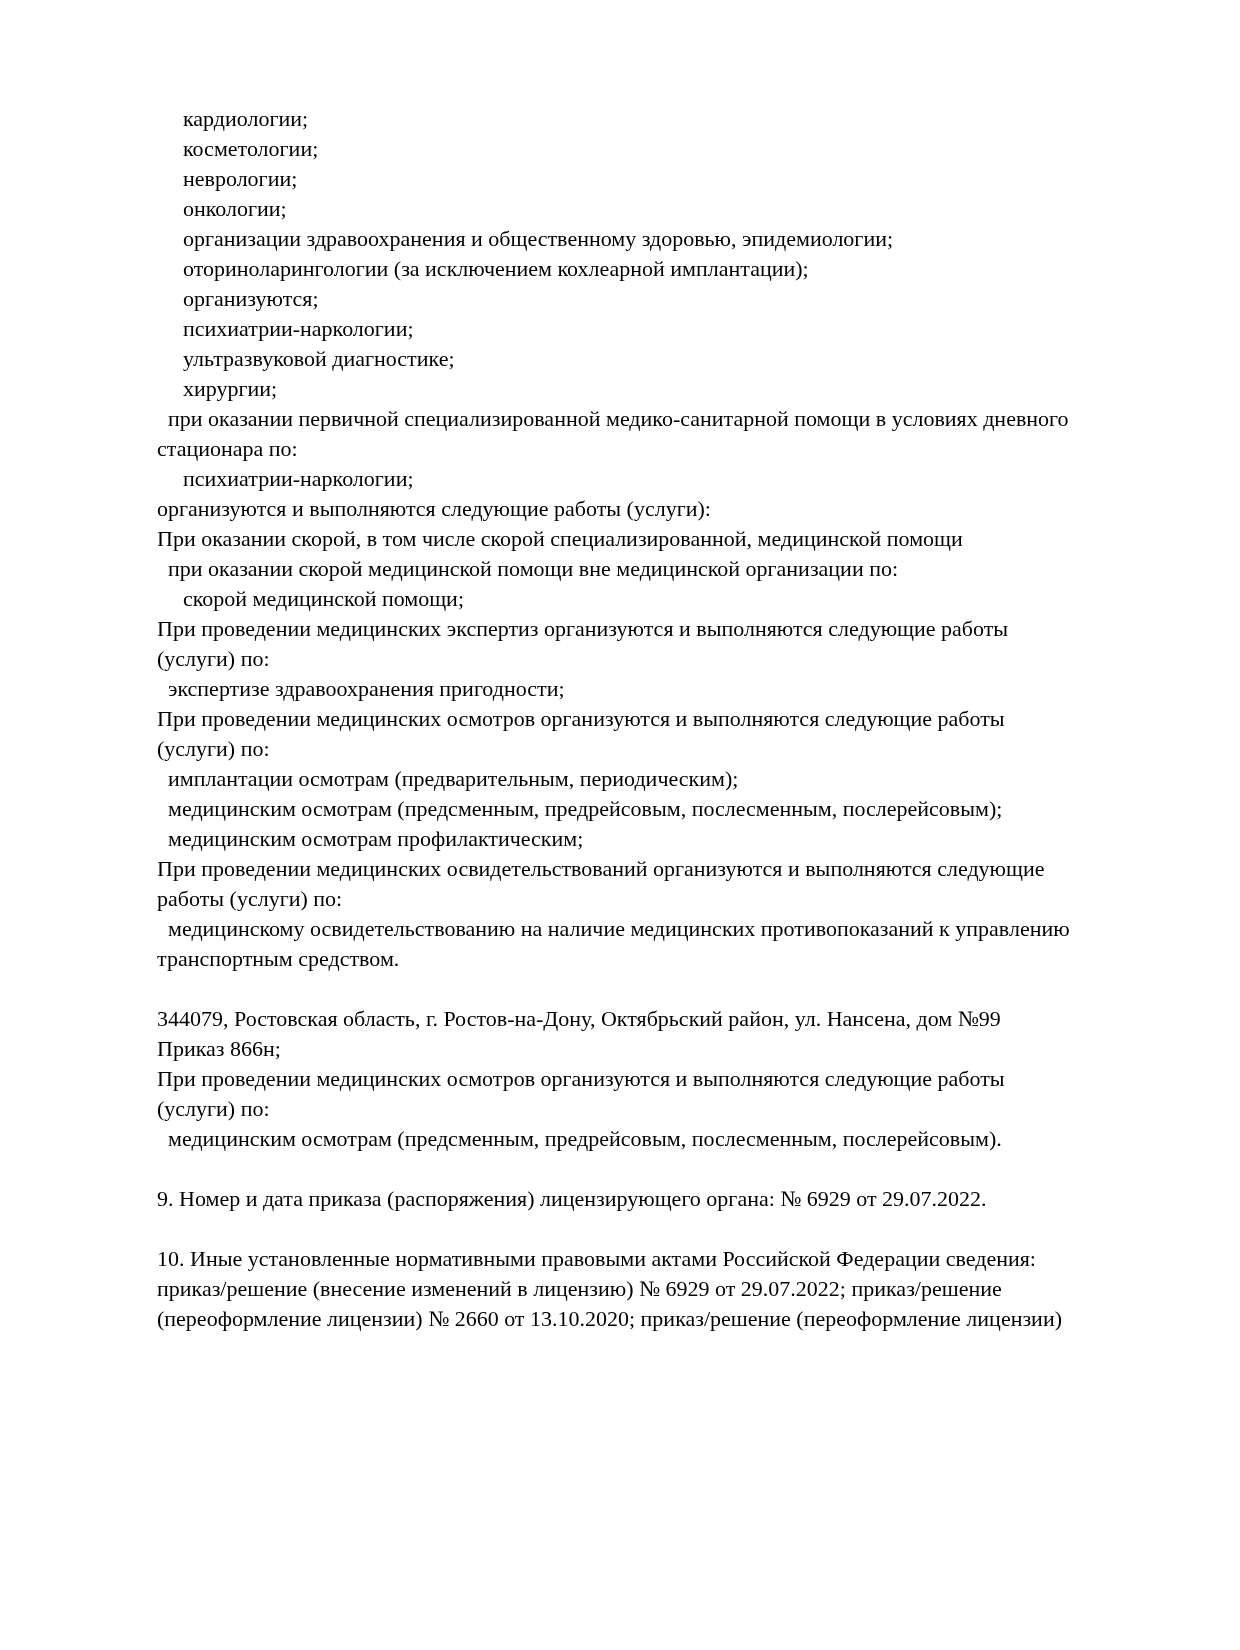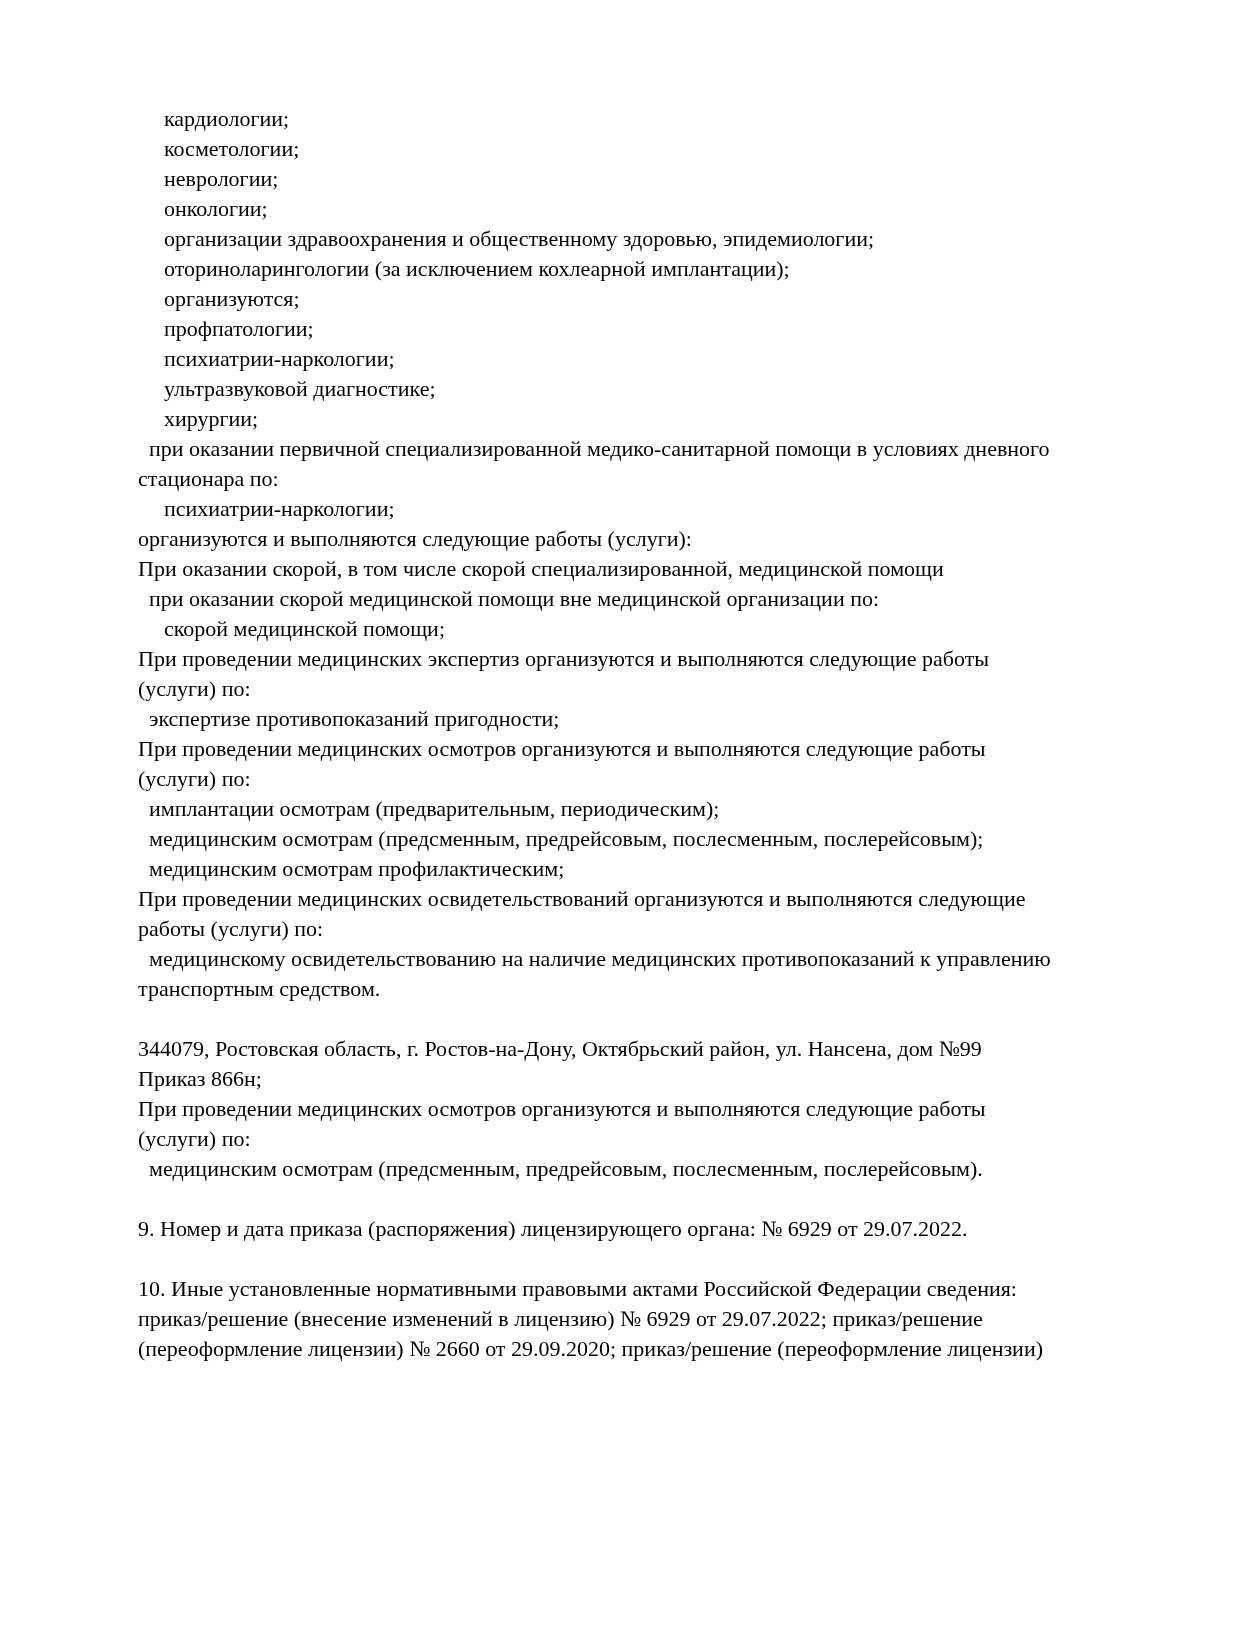--- a/index.html
+++ b/index.html
@@ -10,21 +10,21 @@
   .page {
     position: relative;
     width: 1240px;
     height: 1650px;
     background: #ffffff;
     overflow: hidden;
   }
   .doc-body {
     position: absolute;
     top: 104px;
-    left: 138px;
+    left: 157px;
     right: 40px;
   }
   .line {
     font-family: "Liberation Serif", "DejaVu Serif", serif;
     font-size: 22px;
     line-height: 30px;
     color: #000000;
     white-space: nowrap;
     text-align: left;
   }
@@ -38,49 +38,48 @@
 
 <div class="page">
   <div class="doc-body">
       <div class="line indent-2">кардиологии;</div>
       <div class="line indent-2">косметологии;</div>
       <div class="line indent-2">неврологии;</div>
       <div class="line indent-2">онкологии;</div>
       <div class="line indent-2">организации здравоохранения и общественному здоровью, эпидемиологии;</div>
       <div class="line indent-2">оториноларингологии (за исключением кохлеарной имплантации);</div>
       <div class="line indent-2">организуются;</div>
-      <div class="line indent-2">профпатологии;</div>
       <div class="line indent-2">психиатрии-наркологии;</div>
       <div class="line indent-2">ультразвуковой диагностике;</div>
       <div class="line indent-2">хирургии;</div>
       <div class="line indent-1">при оказании первичной специализированной медико-санитарной помощи в условиях дневного</div>
       <div class="line indent-0">стационара по:</div>
       <div class="line indent-2">психиатрии-наркологии;</div>
       <div class="line indent-0">организуются и выполняются следующие работы (услуги):</div>
       <div class="line indent-0">При оказании скорой, в том числе скорой специализированной, медицинской помощи</div>
       <div class="line indent-1">при оказании скорой медицинской помощи вне медицинской организации по:</div>
       <div class="line indent-2">скорой медицинской помощи;</div>
       <div class="line indent-0">При проведении медицинских экспертиз организуются и выполняются следующие работы</div>
       <div class="line indent-0">(услуги) по:</div>
-      <div class="line indent-1">экспертизе противопоказаний пригодности;</div>
+      <div class="line indent-1">экспертизе здравоохранения пригодности;</div>
       <div class="line indent-0">При проведении медицинских осмотров организуются и выполняются следующие работы</div>
       <div class="line indent-0">(услуги) по:</div>
       <div class="line indent-1">имплантации осмотрам (предварительным, периодическим);</div>
       <div class="line indent-1">медицинским осмотрам (предсменным, предрейсовым, послесменным, послерейсовым);</div>
       <div class="line indent-1">медицинским осмотрам профилактическим;</div>
       <div class="line indent-0">При проведении медицинских освидетельствований организуются и выполняются следующие</div>
       <div class="line indent-0">работы (услуги) по:</div>
       <div class="line indent-1">медицинскому освидетельствованию на наличие медицинских противопоказаний к управлению</div>
       <div class="line indent-0">транспортным средством.</div>
       <div class="line indent-0 blank">&nbsp;</div>
       <div class="line indent-0">344079, Ростовская область, г. Ростов-на-Дону, Октябрьский район, ул. Нансена, дом №99</div>
       <div class="line indent-0">Приказ 866н;</div>
       <div class="line indent-0">При проведении медицинских осмотров организуются и выполняются следующие работы</div>
       <div class="line indent-0">(услуги) по:</div>
       <div class="line indent-1">медицинским осмотрам (предсменным, предрейсовым, послесменным, послерейсовым).</div>
       <div class="line indent-0 blank">&nbsp;</div>
       <div class="line indent-0">9. Номер и дата приказа (распоряжения) лицензирующего органа: № 6929 от 29.07.2022.</div>
       <div class="line indent-0 blank">&nbsp;</div>
       <div class="line indent-0">10. Иные установленные нормативными правовыми актами Российской Федерации сведения:</div>
       <div class="line indent-0">приказ/решение (внесение изменений в лицензию) № 6929 от 29.07.2022; приказ/решение</div>
-      <div class="line indent-0">(переоформление лицензии) № 2660 от 29.09.2020; приказ/решение (переоформление лицензии)</div>
+      <div class="line indent-0">(переоформление лицензии) № 2660 от 13.10.2020; приказ/решение (переоформление лицензии)</div>
     </div>
 </div>
 
 </body></html>

